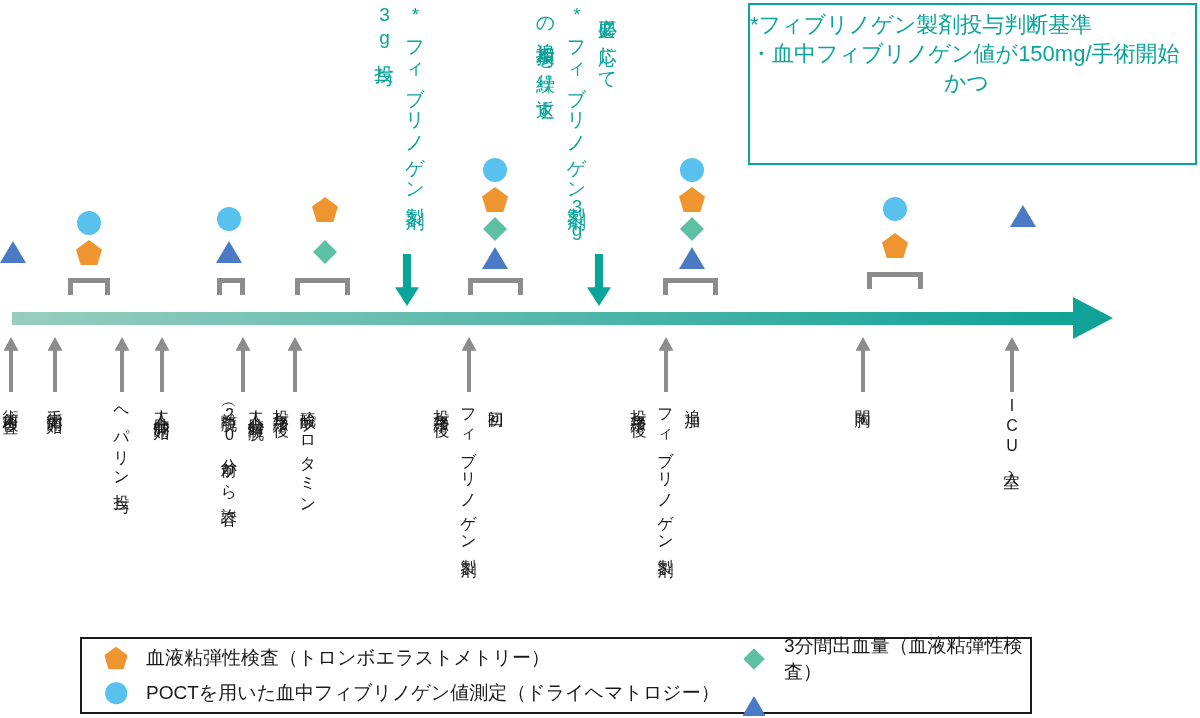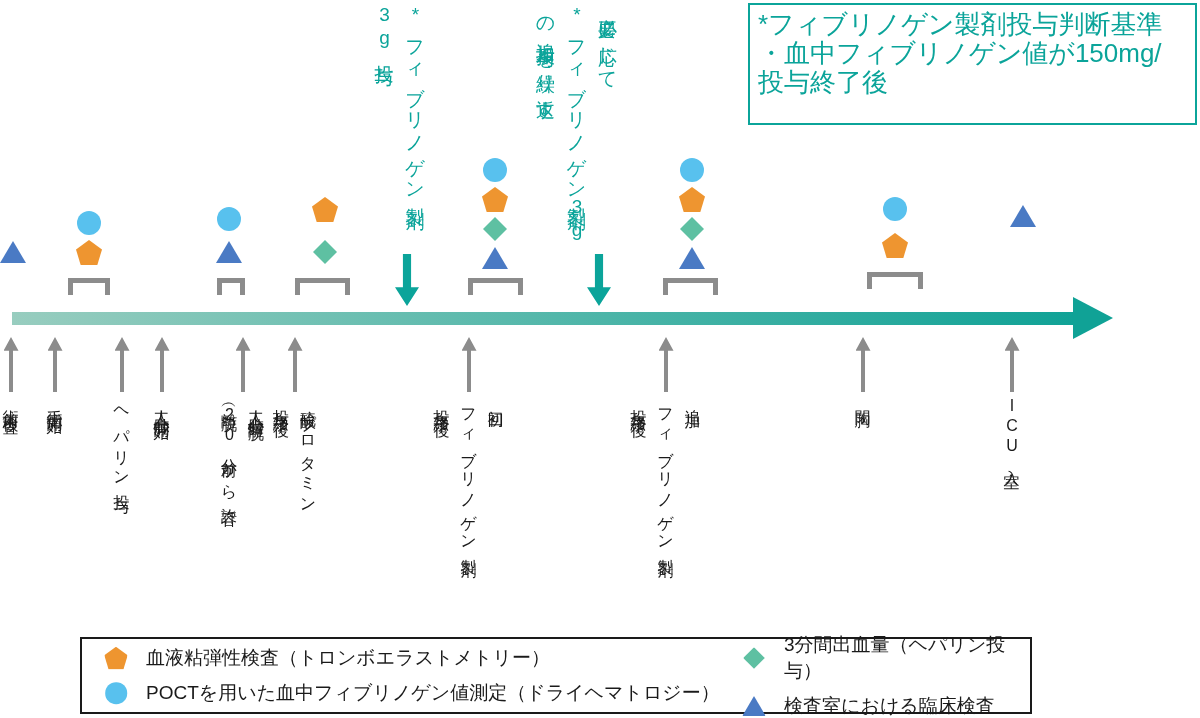--- a/index.html
+++ b/index.html
@@ -27,23 +27,23 @@
   .shape{position:absolute;}
   .shape-circle{border-radius:50%;}
   .shape-pentagon{clip-path:polygon(50% 0%,100% 38%,82% 100%,18% 100%,0% 38%);}
   .shape-diamond{clip-path:polygon(50% 0%,100% 50%,50% 100%,0% 50%);}
   .shape-triangle{clip-path:polygon(50% 0%,100% 100%,0% 100%);}
 
   .bracket{position:absolute;height:17px;border-style:solid;border-width:5px;
     border-bottom:none;box-sizing:border-box;}
 
   
-  .criteria-box{position:absolute;left:748px;top:3px;width:449px;height:122px;
-    box-sizing:border-box;border:2.5px solid;padding:5px 12px 0 8px;
-    font-size:26px;line-height:29px;font-weight:500;}
+  .criteria-box{position:absolute;left:748px;top:3px;width:449px;height:162px;
+    box-sizing:border-box;border:2.5px solid;padding:5px 12px 0 0;
+    font-size:22px;line-height:29px;font-weight:500;}
   .criteria-center{text-align:center;}
 
   
   .legend{position:absolute;left:80px;top:637px;width:952px;height:77px;
     border:2px solid #1a1a1a;box-sizing:border-box;display:flex;}
   .legend-col{display:flex;flex-direction:column;justify-content:center;gap:9px;
     padding-left:22px;box-sizing:border-box;}
   #legend-col-0{width:638px;}
   #legend-col-1{flex:1;}
   .legend-row{display:flex;align-items:center;gap:18px;}
@@ -51,21 +51,22 @@
   .legend-marker .shape{position:absolute;left:50%;top:50%;transform:translate(-50%,-50%);}
   .legend-label{font-size:19px;color:#1a1a1a;}
 </style>
 </head>
 <body>
 
 <div id="canvas">
 
   <div class="criteria-box" id="criteria-box" style="border-color: rgb(11, 164, 154); color: rgb(11, 164, 154);">
     <div>*フィブリノゲン製剤投与判断基準</div>
-    <div>・血中フィブリノゲン値が150mg/投与終了後</div>
+    <div>・血中フィブリノゲン値が150mg/手術開始</div>
+    <div class="criteria-center">かつ</div>
   </div>
 
   <div class="timeline-bar" id="timeline-bar" style="background: linear-gradient(to right, rgb(152, 205, 191), rgb(16, 162, 150));"></div>
   <div class="timeline-head" id="timeline-head" style="background: rgb(16, 162, 150);"></div>
 
   <div class="legend">
     <div class="legend-col" id="legend-col-0">
         <div class="legend-row">
           <div class="legend-marker">
             <div class="shape shape-pentagon" style="width: 23.4px; height: 22.5px; background: rgb(238, 149, 48);"></div>
@@ -77,27 +78,26 @@
             <div class="shape shape-circle" style="width: 21.6px; height: 21.6px; background: rgb(88, 193, 238);"></div>
           </div>
           <div class="legend-label">POCTを用いた血中フィブリノゲン値測定（ドライヘマトロジー）</div>
         </div>
       </div>
     <div class="legend-col" id="legend-col-1">
         <div class="legend-row">
           <div class="legend-marker">
             <div class="shape shape-diamond" style="width: 21.6px; height: 21.6px; background: rgb(94, 192, 162);"></div>
           </div>
-          <div class="legend-label">3分間出血量（ヘパリン投与）</div>
+          <div class="legend-label">3分間出血量（血液粘弾性検査）</div>
         </div>
         <div class="legend-row">
           <div class="legend-marker">
             <div class="shape shape-triangle" style="width: 23.4px; height: 19.8px; background: rgb(74, 122, 196);"></div>
           </div>
-          <div class="legend-label">検査室における臨床検査</div>
         </div>
       </div>
   </div>
 
 <div class="vtext ann" style="left: 400px; color: rgb(11, 164, 154);">*フィブリノゲン製剤
 3g投与</div>
     <div class="down-arrow" style="left: 395px; background: rgb(11, 164, 154);"></div>
     <div class="vtext ann" style="left: 577px; color: rgb(11, 164, 154);">必要に応じて
 *フィブリノゲン製剤3g
 の追加投与を繰り返す</div>

